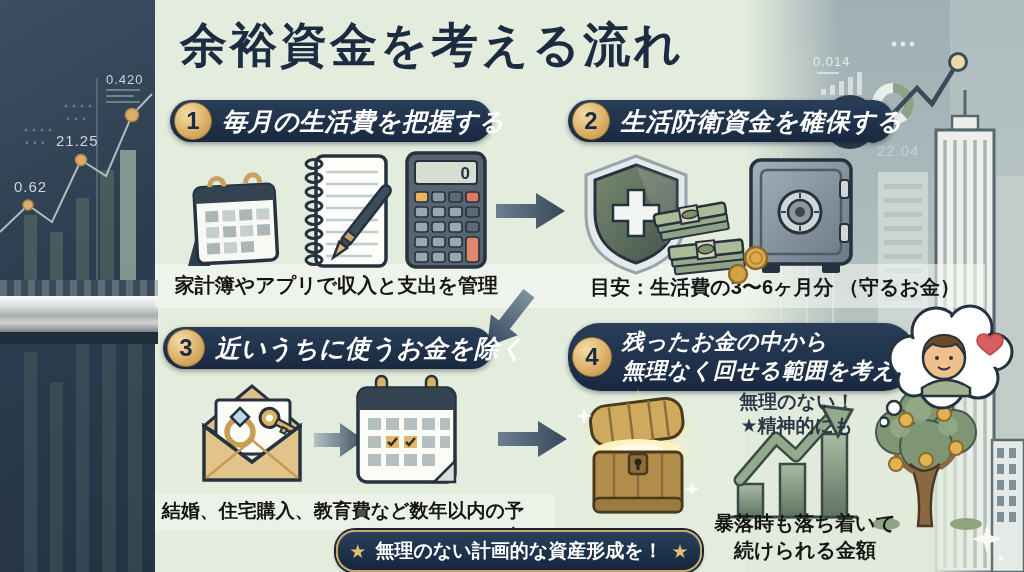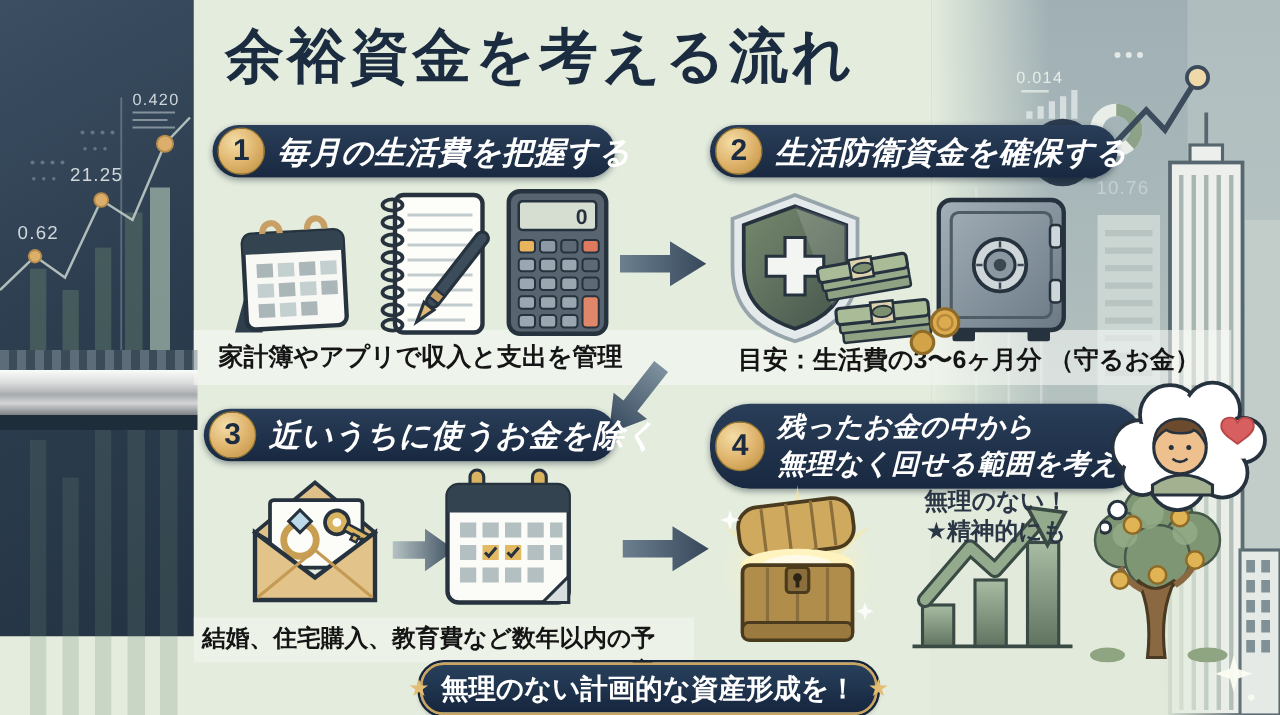--- a/index.html
+++ b/index.html
@@ -1,20 +1,20 @@
 <!DOCTYPE html>
 <html><head>
 <meta charset="utf-8">
 <style>
   html,body{margin:0;padding:0;background:#9aa8a8;}
   .stage{position:relative;width:1024px;height:572px;overflow:hidden;
          background:#e3ecdd;font-family:"Liberation Sans","DejaVu Sans",sans-serif;}
   .abs{position:absolute;}
   
-  .panel-left{left:0;top:0;width:155px;height:509px;z-index:1;
+  .panel-left{left:0;top:0;width:155px;height:572px;z-index:1;
               background:linear-gradient(150deg,#3c4f62 0%,#2d3e50 45%,#233343 100%);}
   .panel-right{left:745px;top:0;width:279px;height:572px;z-index:1;
                background:linear-gradient(180deg,#9fafb4 0%,#aebcbc 45%,#c3cfc6 78%,#d3decf 100%);}
   .right-fade{left:745px;top:0;width:95px;height:572px;z-index:2;
               background:linear-gradient(90deg,#e3ecdd 0%,rgba(227,236,221,0) 100%);}
   .green-lower{left:745px;top:332px;width:252px;height:240px;z-index:2;
                background:linear-gradient(90deg,#e2ebdb 72%,rgba(226,235,219,0) 100%);}
   .rib-strip{left:0;top:280px;width:158px;height:16px;z-index:3;
              background:repeating-linear-gradient(90deg,#5c6c78 0 7px,#3b4b57 7px 14px);}
   .metal-band{left:0;top:296px;width:158px;height:36px;z-index:3;
@@ -40,21 +40,21 @@
   .pill4 .txt{font-size:22px;}
   
   .caption{z-index:6;font-weight:700;color:#151515;text-align:right;}
   .note{z-index:7;font-weight:700;color:#2a3646;font-size:19px;line-height:1.25;text-align:center;}
   .cap4{z-index:7;font-weight:700;color:#151515;font-size:20px;line-height:1.35;text-align:center;}
   
   .footer-pill{left:336px;top:530px;width:362px;height:38px;z-index:7;border-radius:19px;
                background:linear-gradient(180deg,#28405c 0%,#16263e 100%);
                border:2px solid #caa55f;box-shadow:0 0 0 2px #16243a,0 2px 4px rgba(0,0,0,.35);
                display:flex;align-items:center;justify-content:center;gap:9px;}
-  .footer-pill .ftxt{color:#fff;font-weight:700;font-size:22px;white-space:nowrap;}
+  .footer-pill .ftxt{color:#fff;font-weight:700;font-size:19px;white-space:nowrap;}
   .footer-pill .star{color:#e3bd72;font-size:19px;}
   
   .bglabel{z-index:4;font-weight:400;}
   .icon{z-index:6;}
   .arrow{z-index:6;}
 </style>
 </head>
 <body>
 
 <div class="stage">
@@ -170,21 +170,21 @@
         <rect x="252" y="480" width="7" height="10"></rect>
           <rect x="264" y="480" width="7" height="10"></rect>
         <rect x="252" y="496" width="7" height="10"></rect>
           <rect x="264" y="496" width="7" height="10"></rect>
         <rect x="252" y="512" width="7" height="10"></rect>
           <rect x="264" y="512" width="7" height="10"></rect>
       </g>
     </svg>
     <div class="abs bglabel" style="left:68px;top:54px;font-size:13px;color:#edf3ed;opacity:.9;letter-spacing:1px;">0.014</div>
     <div class="abs" style="left:72px;top:72px;width:22px;height:2px;background:rgba(235,243,236,.7);"></div>
-    <div class="abs bglabel" style="left:132px;top:142px;font-size:15px;color:#c4cfd4;letter-spacing:1px;">10.76</div>
+    <div class="abs bglabel" style="left:132px;top:142px;font-size:15px;color:#c4cfd4;letter-spacing:1px;">22.04</div>
   </div>
 
   <div class="abs right-fade"></div>
   <div class="abs green-lower"></div>
   <div class="abs rib-strip"></div>
   <div class="abs metal-band"></div>
   <div class="abs metal-shadow"></div>
   <div class="abs caption-band"></div>
   <div class="abs caption-band2"></div>
 
@@ -582,20 +582,24 @@
           <circle cx="80" cy="38" r="7"></circle>
           <circle cx="62" cy="84" r="7"></circle>
           <circle cx="92" cy="72" r="7"></circle>
           <circle cx="32" cy="88" r="7"></circle>
       </g>
       <ellipse cx="22" cy="148" rx="14" ry="6" fill="#8fa582"></ellipse>
       <ellipse cx="102" cy="148" rx="16" ry="6" fill="#8fa582"></ellipse>
     </svg>
   </div>
 
+  <div class="abs cap4" style="left:705px;top:510px;width:200px;">
+    <div>暴落時も落ち着いて</div>
+    <div>続けられる金額</div>
+  </div>
 
   <div class="abs footer-pill">
     <span class="star">★</span>
     <span class="ftxt">無理のない計画的な資産形成を！</span>
     <span class="star">★</span>
   </div>
 
   <div class="abs icon" style="left:972px;top:524px;z-index:8;">
     <svg width="34" height="40" viewBox="0 0 34 40">
       <polygon points="15,0 18,11 30,15 18,19 15,30 12,19 0,15 12,11" fill="#fcfcf2" opacity="0.95"></polygon>

